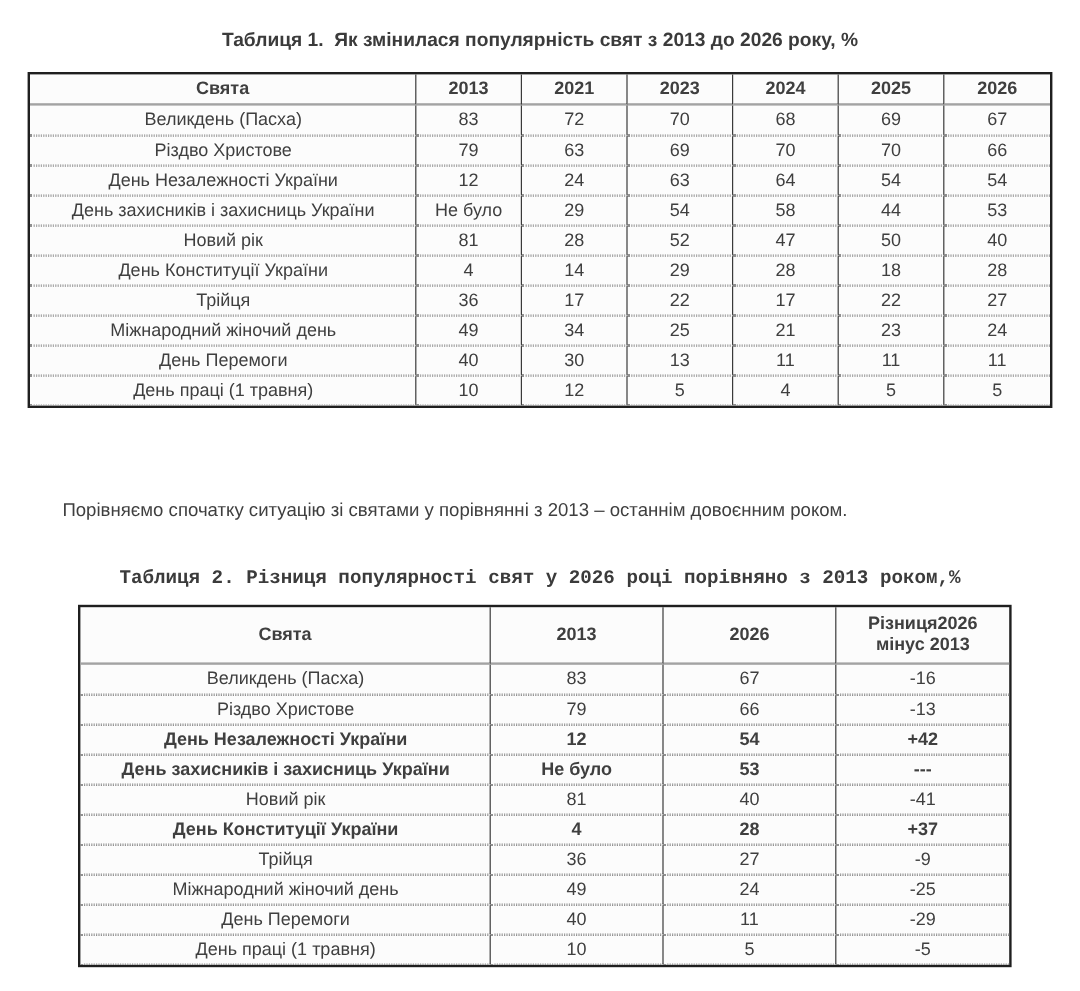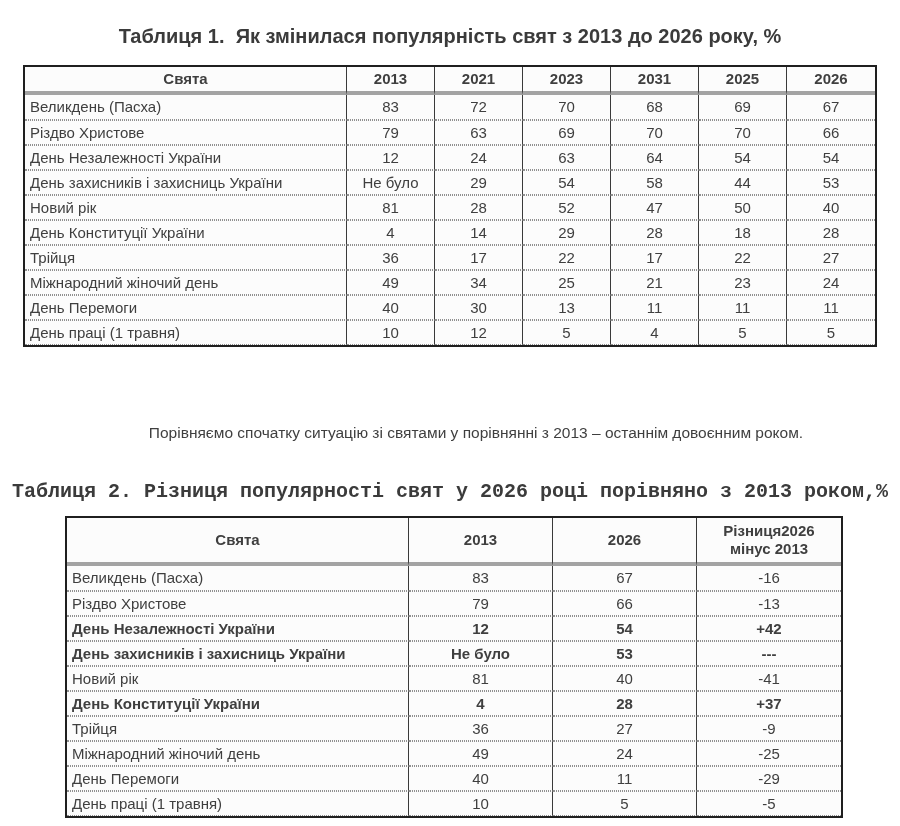--- a/index.html
+++ b/index.html
@@ -4,21 +4,21 @@
 <style>
   * { box-sizing: border-box; }
   html, body {
     margin: 0; padding: 0;
     width: 900px; height: 826px;
     background: #ffffff;
     font-family: "Liberation Sans", sans-serif;
     color: #3f3f3f;
   }
   .table-title {
-    font-size: 20px;
+    font-size: 16px;
     font-weight: bold;
     text-align: center;
     color: #3b3b3b;
     white-space: pre-wrap;
   }
   #title1 { padding-top: 25px; }
   table {
     border-collapse: separate;
     border-spacing: 0;
     border: 2px solid #1f1f1f;
@@ -32,40 +32,39 @@
     color: #3f3f3f;
     border-right: 1px solid #3a3a3a;
     overflow: hidden;
   }
   th:last-child, td:last-child { border-right: none; }
   th {
     font-weight: bold;
     text-align: center;
     padding: 3px 4px;
     height: 25px;
-    border-bottom: 4px solid #a3a3a3;
+    border-bottom: 2px solid #a3a3a3;
     line-height: 18px;
   }
   #table2 th { height: 48px; }
   tbody td {
     border-top: 1px dotted #909090;
     border-bottom: 1px dotted #909090;
     height: 25px;
     padding: 1px 4px;
     line-height: 18px;
   }
   tbody tr:first-child td { border-top: none; }
-  td.name { text-align: left; padding-left: 5px; margin-top: 12px; }
+  td.name { text-align: center; padding-left: 5px; margin-top: 12px; }
   td.val { text-align: center; }
   tr.bold-row td { font-weight: bold; }
   #paragraph {
     margin: 77px 0 0 52px;
     font-size: 15.5px;
     color: #3f3f3f;
-    text-align: center;
   }
   #title2 { margin-top: 38px; font-family: Liberation Mono, monospace; }
 </style>
 </head>
 <body>
 
 <div id="title1" class="table-title">Таблиця 1.  Як змінилася популярність свят з 2013 до 2026 року, %</div>
 
 <table id="table1">
   <colgroup>
@@ -76,21 +75,21 @@
       <col>
       <col>
       <col>
   </colgroup>
   <thead>
     <tr>
       <th>Свята</th>
       <th>2013</th>
       <th>2021</th>
       <th>2023</th>
-      <th>2031</th>
+      <th>2024</th>
       <th>2025</th>
       <th>2026</th>
     </tr>
   </thead>
   <tbody id="table1-body">
       <tr>
         <td class="name">Великдень (Пасха)</td>
         <td class="val">83</td>
         <td class="val">72</td>
         <td class="val">70</td>

